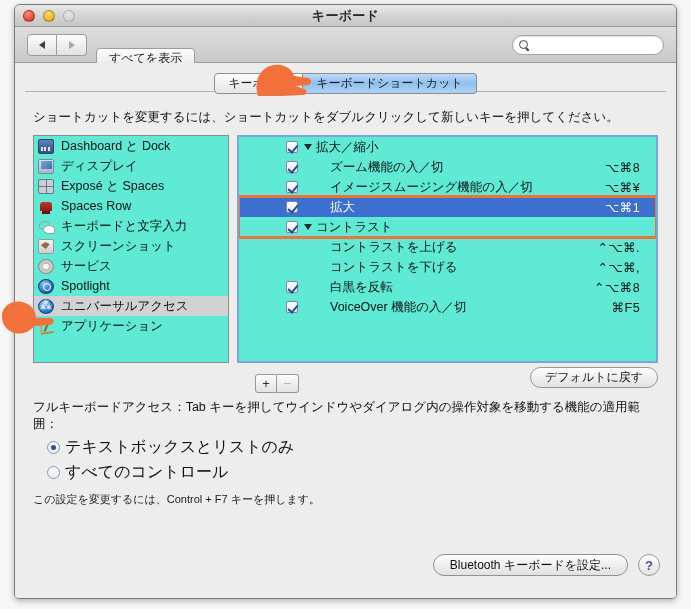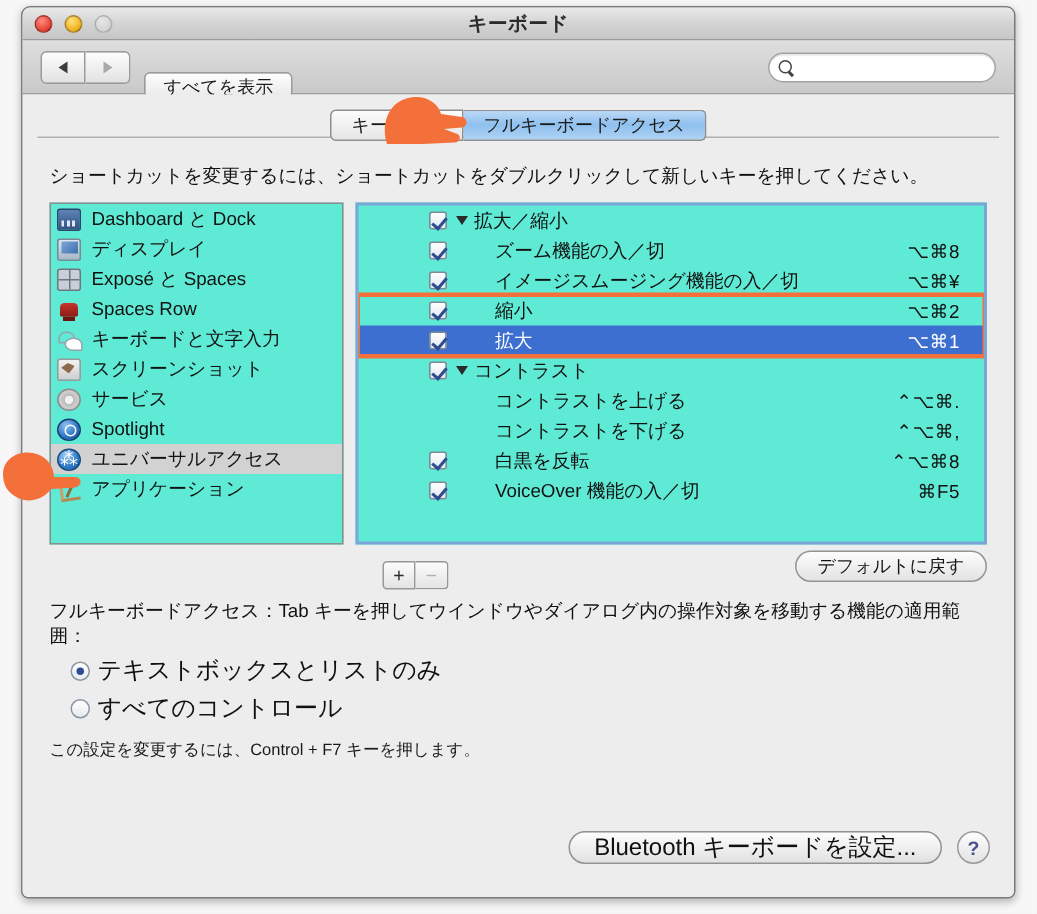--- a/index.html
+++ b/index.html
@@ -343,21 +343,21 @@
   
   #bottombar {
     position: absolute;
     left: 0; right: 0; bottom: 0;
     height: 52px;
   }
   #bt-btn {
     position: absolute;
     right: 48px; top: 8px;
     height: 22px; padding: 0 16px;
-    font-size: 16px;
+    font-size: 12px;
     background: linear-gradient(to bottom,#fdfdfd 0%,#e1e1e1 100%);
     border: 1px solid #919191;
     border-radius: 11px;
     display: flex; align-items: center;
     color: #101010;
   }
   #help-btn {
     position: absolute;
     right: 16px; top: 8px;
     width: 22px; height: 22px;
@@ -400,21 +400,21 @@
       <input id="searchinput" type="text" placeholder="" style="">
     </div>
   </div>
 
   <div id="content">
 
     <div id="tabrow">
       <div id="tabline"></div>
       <div id="tabs">
         <div class="tab">キーボード</div>
-        <div class="tab">フルキーボードアクセス</div>
+        <div class="tab">キーボードショートカット</div>
       </div>
     </div>
 
     <div id="instruction">ショートカットを変更するには、ショートカットをダブルクリックして新しいキーを押してください。</div>
 
     <div id="panels">
       <div class="listbox" id="sidebar">
           <div class="srow">
             <span class="sicon ic-dashboard"></span>
             <span>Dashboard と Dock</span>
@@ -473,27 +473,20 @@
             </span>
             <span class="klabel child">ズーム機能の入／切</span>
             <span class="kkey">⌥⌘8</span>
           </div>
           <div class="krow">
             <span class="chkcell">
               <span class="chk on"></span>
             </span>
             <span class="klabel child">イメージスムージング機能の入／切</span>
             <span class="kkey">⌥⌘¥</span>
-          </div>
-          <div class="krow">
-            <span class="chkcell">
-              <span class="chk on"></span>
-            </span>
-            <span class="klabel child">縮小</span>
-            <span class="kkey">⌥⌘2</span>
           </div>
           <div class="krow selected">
             <span class="chkcell">
               <span class="chk on"></span>
             </span>
             <span class="klabel child">拡大</span>
             <span class="kkey">⌥⌘1</span>
           </div>
           <div class="krow">
             <span class="chkcell">

